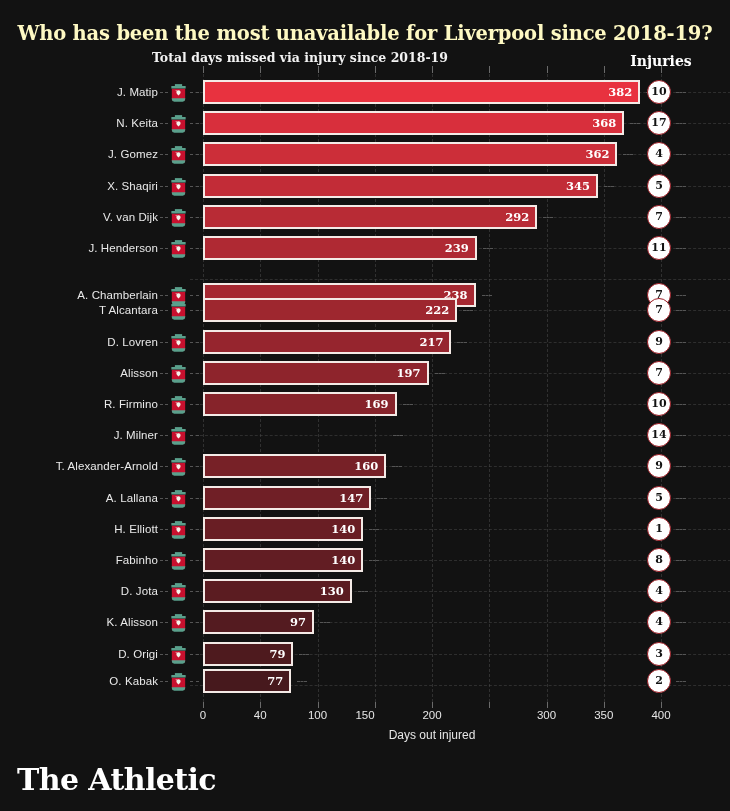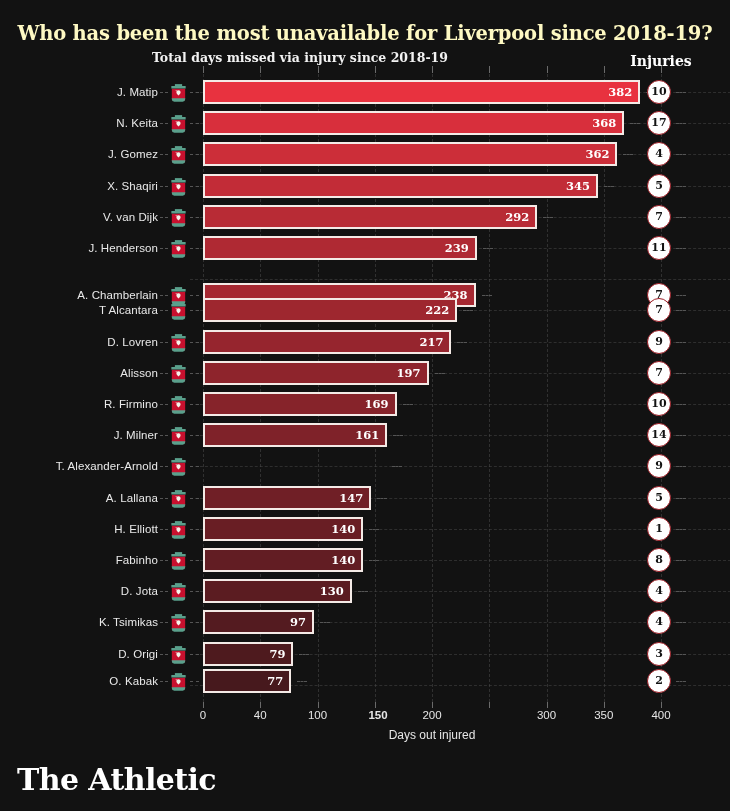--- a/index.html
+++ b/index.html
@@ -513,39 +513,39 @@
           <div class="name-dash"></div>
           <div class="crest"><svg viewBox="0 0 22 22" width="21" height="21" aria-hidden="true">
               <path d="M4 7 h14 v10 a3 3 0 0 1 -3 3 h-8 a3 3 0 0 1 -3 -3 z" fill="#c8102e"></path>
               <path d="M3.5 4.2 h15 v2.6 h-15 z" fill="#5aa08c"></path>
               <path d="M7.2 2.2 h7.6 v2.2 h-7.6 z" fill="#5aa08c"></path>
               <path d="M4 17 h14 v1.1 a2.6 2.6 0 0 1 -2.6 2.6 h-8.8 A2.6 2.6 0 0 1 4 18.1 z" fill="#5aa08c"></path>
               <path d="M11 8.6 c1.3 0 2.2 1 2.2 2.2 c0 1.5 -1.1 2.6 -2.2 3.4 c-1.1 -.8 -2.2 -1.9 -2.2 -3.4 c0 -1.2 .9 -2.2 2.2 -2.2 z" fill="#f6f2ea"></path>
               <path d="M9.1 9.6 l-1.6 -.7 l1.5 -.3 z" fill="#f6f2ea"></path>
             </svg></div>
           <div class="crest-dash"></div>
-          <div class="bar" style="width: 184.345px; background: rgb(127, 34, 41);">
-            <span class="bar-value">161</span>
-          </div>
           <div class="inj-dash-l" style="left: 393.345px;"></div>
           <div class="circle">14</div>
           <div class="inj-dash-r"></div>
         </div>
         <div class="row" style="top: 379.4px;">
           <div class="name">T. Alexander-Arnold</div>
           <div class="name-dash"></div>
           <div class="crest"><svg viewBox="0 0 22 22" width="21" height="21" aria-hidden="true">
               <path d="M4 7 h14 v10 a3 3 0 0 1 -3 3 h-8 a3 3 0 0 1 -3 -3 z" fill="#c8102e"></path>
               <path d="M3.5 4.2 h15 v2.6 h-15 z" fill="#5aa08c"></path>
               <path d="M7.2 2.2 h7.6 v2.2 h-7.6 z" fill="#5aa08c"></path>
               <path d="M4 17 h14 v1.1 a2.6 2.6 0 0 1 -2.6 2.6 h-8.8 A2.6 2.6 0 0 1 4 18.1 z" fill="#5aa08c"></path>
               <path d="M11 8.6 c1.3 0 2.2 1 2.2 2.2 c0 1.5 -1.1 2.6 -2.2 3.4 c-1.1 -.8 -2.2 -1.9 -2.2 -3.4 c0 -1.2 .9 -2.2 2.2 -2.2 z" fill="#f6f2ea"></path>
               <path d="M9.1 9.6 l-1.6 -.7 l1.5 -.3 z" fill="#f6f2ea"></path>
             </svg></div>
           <div class="crest-dash"></div>
+          <div class="bar" style="width: 183.2px; background: rgb(119, 33, 39);">
+            <span class="bar-value">160</span>
+          </div>
           <div class="inj-dash-l" style="left: 392.2px;"></div>
           <div class="circle">9</div>
           <div class="inj-dash-r"></div>
         </div>
         <div class="row" style="top: 410.6px;">
           <div class="name">A. Lallana</div>
           <div class="name-dash"></div>
           <div class="crest"><svg viewBox="0 0 22 22" width="21" height="21" aria-hidden="true">
               <path d="M4 7 h14 v10 a3 3 0 0 1 -3 3 h-8 a3 3 0 0 1 -3 -3 z" fill="#c8102e"></path>
               <path d="M3.5 4.2 h15 v2.6 h-15 z" fill="#5aa08c"></path>
@@ -613,21 +613,21 @@
             </svg></div>
           <div class="crest-dash"></div>
           <div class="bar" style="width: 148.85px; background: rgb(91, 28, 33);">
             <span class="bar-value">130</span>
           </div>
           <div class="inj-dash-l" style="left: 357.85px;"></div>
           <div class="circle">4</div>
           <div class="inj-dash-r"></div>
         </div>
         <div class="row" style="top: 535.4px;">
-          <div class="name">K. Tsimikas</div>
+          <div class="name">K. Alisson</div>
           <div class="name-dash"></div>
           <div class="crest"><svg viewBox="0 0 22 22" width="21" height="21" aria-hidden="true">
               <path d="M4 7 h14 v10 a3 3 0 0 1 -3 3 h-8 a3 3 0 0 1 -3 -3 z" fill="#c8102e"></path>
               <path d="M3.5 4.2 h15 v2.6 h-15 z" fill="#5aa08c"></path>
               <path d="M7.2 2.2 h7.6 v2.2 h-7.6 z" fill="#5aa08c"></path>
               <path d="M4 17 h14 v1.1 a2.6 2.6 0 0 1 -2.6 2.6 h-8.8 A2.6 2.6 0 0 1 4 18.1 z" fill="#5aa08c"></path>
               <path d="M11 8.6 c1.3 0 2.2 1 2.2 2.2 c0 1.5 -1.1 2.6 -2.2 3.4 c-1.1 -.8 -2.2 -1.9 -2.2 -3.4 c0 -1.2 .9 -2.2 2.2 -2.2 z" fill="#f6f2ea"></path>
               <path d="M9.1 9.6 l-1.6 -.7 l1.5 -.3 z" fill="#f6f2ea"></path>
             </svg></div>
           <div class="crest-dash"></div>
@@ -680,21 +680,21 @@
   </div>
 
   <div class="axis" id="axis">
       <div class="tick" style="left: 0px;"></div>
       <div class="ticklabel" style="left: 0px;">0</div>
       <div class="tick" style="left: 57.25px;"></div>
       <div class="ticklabel" style="left: 57.25px;">40</div>
       <div class="tick" style="left: 114.5px;"></div>
       <div class="ticklabel" style="left: 114.5px;">100</div>
       <div class="tick" style="left: 171.75px;"></div>
-      <div class="ticklabel" style="left: 175px; font-weight: bold;">150</div>
+      <div class="ticklabel" style="left: 162px;">150</div>
       <div class="tick" style="left: 229px;"></div>
       <div class="ticklabel" style="left: 229px;">200</div>
       <div class="tick" style="left: 286.25px;"></div>
       <div class="ticklabel" style="left: 286.25px; margin-top: 44px;">250</div>
       <div class="tick" style="left: 343.5px;"></div>
       <div class="ticklabel" style="left: 343.5px;">300</div>
       <div class="tick" style="left: 400.75px;"></div>
       <div class="ticklabel" style="left: 400.75px;">350</div>
       <div class="tick" style="left: 458px;"></div>
       <div class="ticklabel" style="left: 458px;">400</div>

